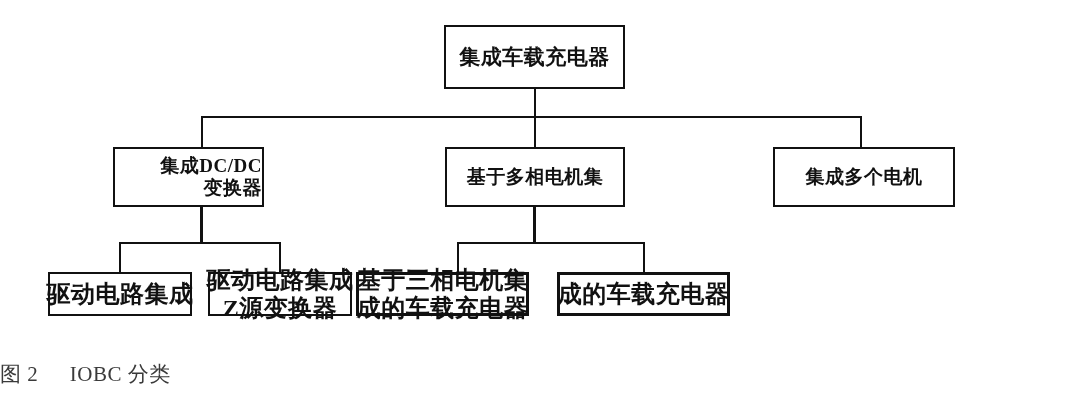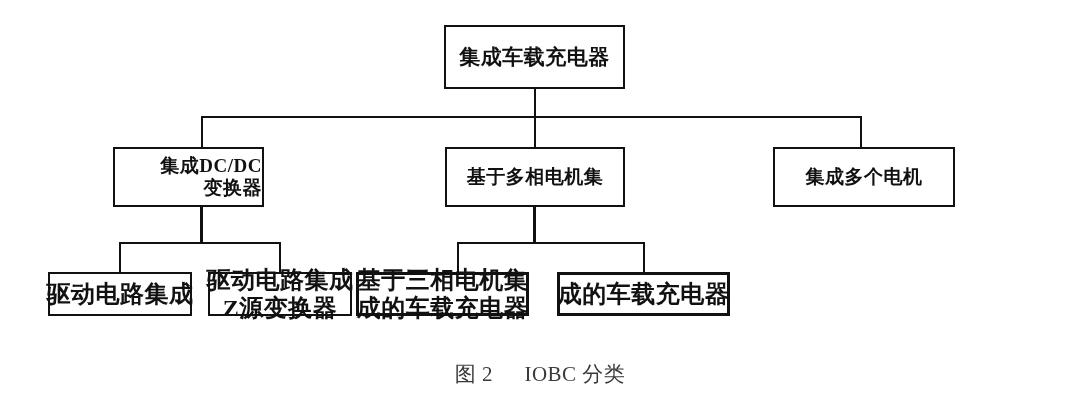--- a/index.html
+++ b/index.html
@@ -103,21 +103,20 @@
     width: 173px;
     border-width: 3px;
   }
 
   
   .caption {
     position: absolute;
     left: 0;
     top: 360px;
     width: 1080px;
-    text-align: center;
     font-size: 21px;
     color: #3a3a3a;
     letter-spacing: 0.5px;
   }
   .caption .cap-gap {
     display: inline-block;
     width: 20px;
   }
 </style>
 </head>

